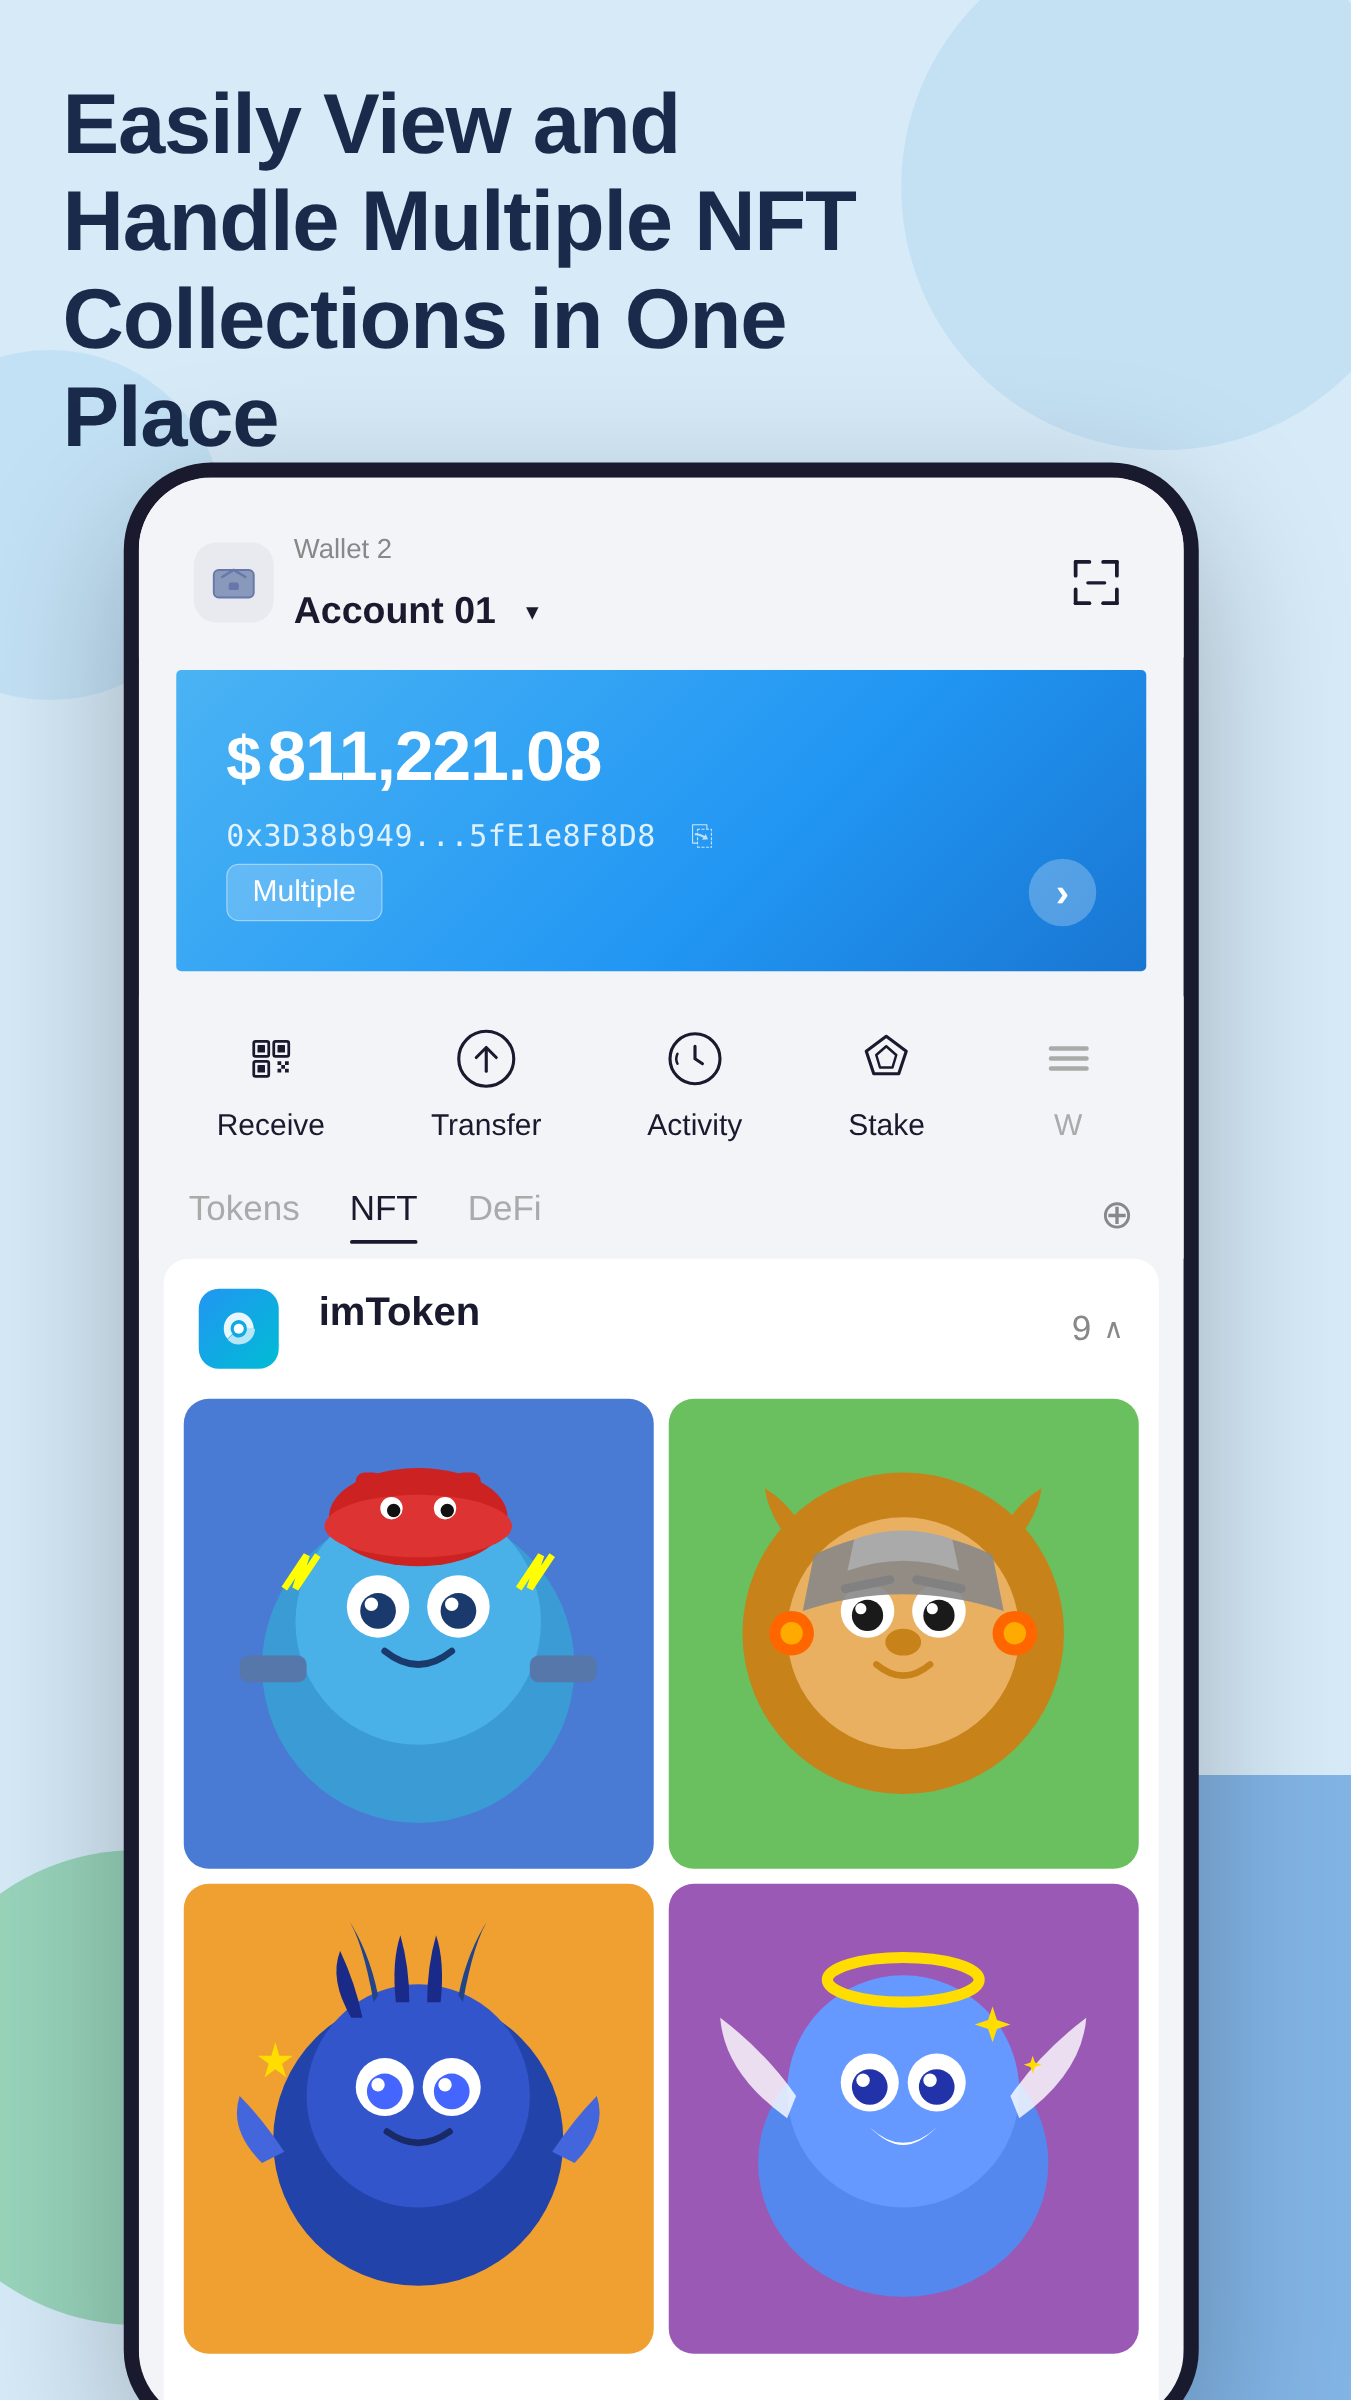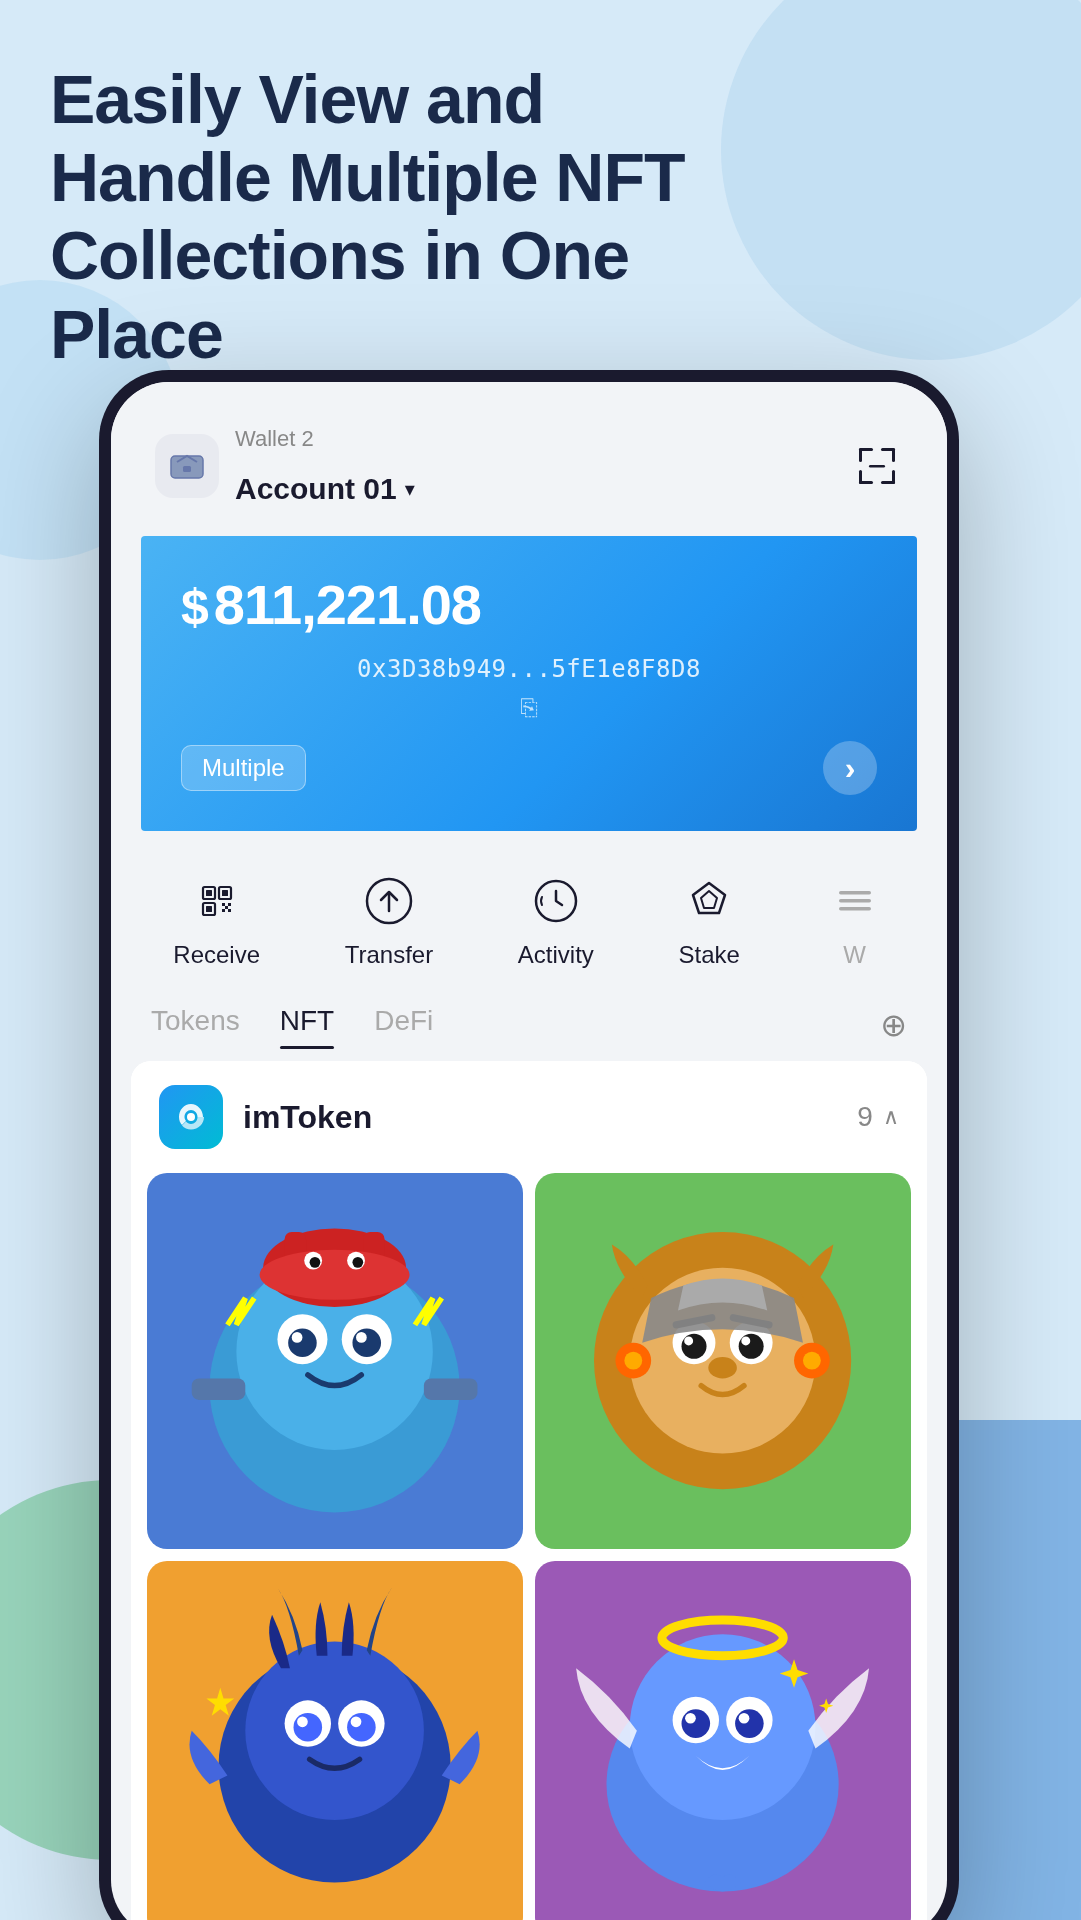--- a/index.html
+++ b/index.html
@@ -147,21 +147,21 @@
 
     .wallet-name {
       font-size: 22px;
       color: #888;
       font-weight: 400;
     }
 
     .account-row {
       display: flex;
       align-items: center;
-      gap: 8px;
+      gap: 24px;
       margin-top: 20px;
     }
 
     .account-name {
       font-size: 30px;
       font-weight: 600;
       color: #1a1a2e;
     }
 
     .chevron-down {
@@ -196,23 +196,22 @@
     }
 
     .balance-amount .dollar-sign {
       font-size: 50px;
       margin-right: 6px;
     }
 
     .address-row {
       display: flex;
       align-items: center;
-      gap: 12px;
-      margin-bottom: 20px;
-      flex-direction: column;
+      gap: 28px;
+      margin-bottom: 4px;
     }
 
     .address-text {
       font-size: 24px;
       color: rgba(255,255,255,0.85);
       font-family: monospace;
       letter-spacing: 0.5px;
     }
 
     .copy-icon {
@@ -322,23 +321,23 @@
     .nft-section {
       background: #fff;
       margin: 0 20px;
       border-radius: 20px;
       overflow: hidden;
       flex: 1;
     }
 
     .nft-collection-header {
       display: flex;
-      align-items: center;
       padding: 24px 28px;
       background: #fff;
+      gap: 12px;
     }
 
     .collection-logo {
       width: 64px;
       height: 64px;
       background: linear-gradient(135deg, #2196f3, #00bcd4);
       border-radius: 16px;
       display: flex;
       align-items: center;
       justify-content: center;

